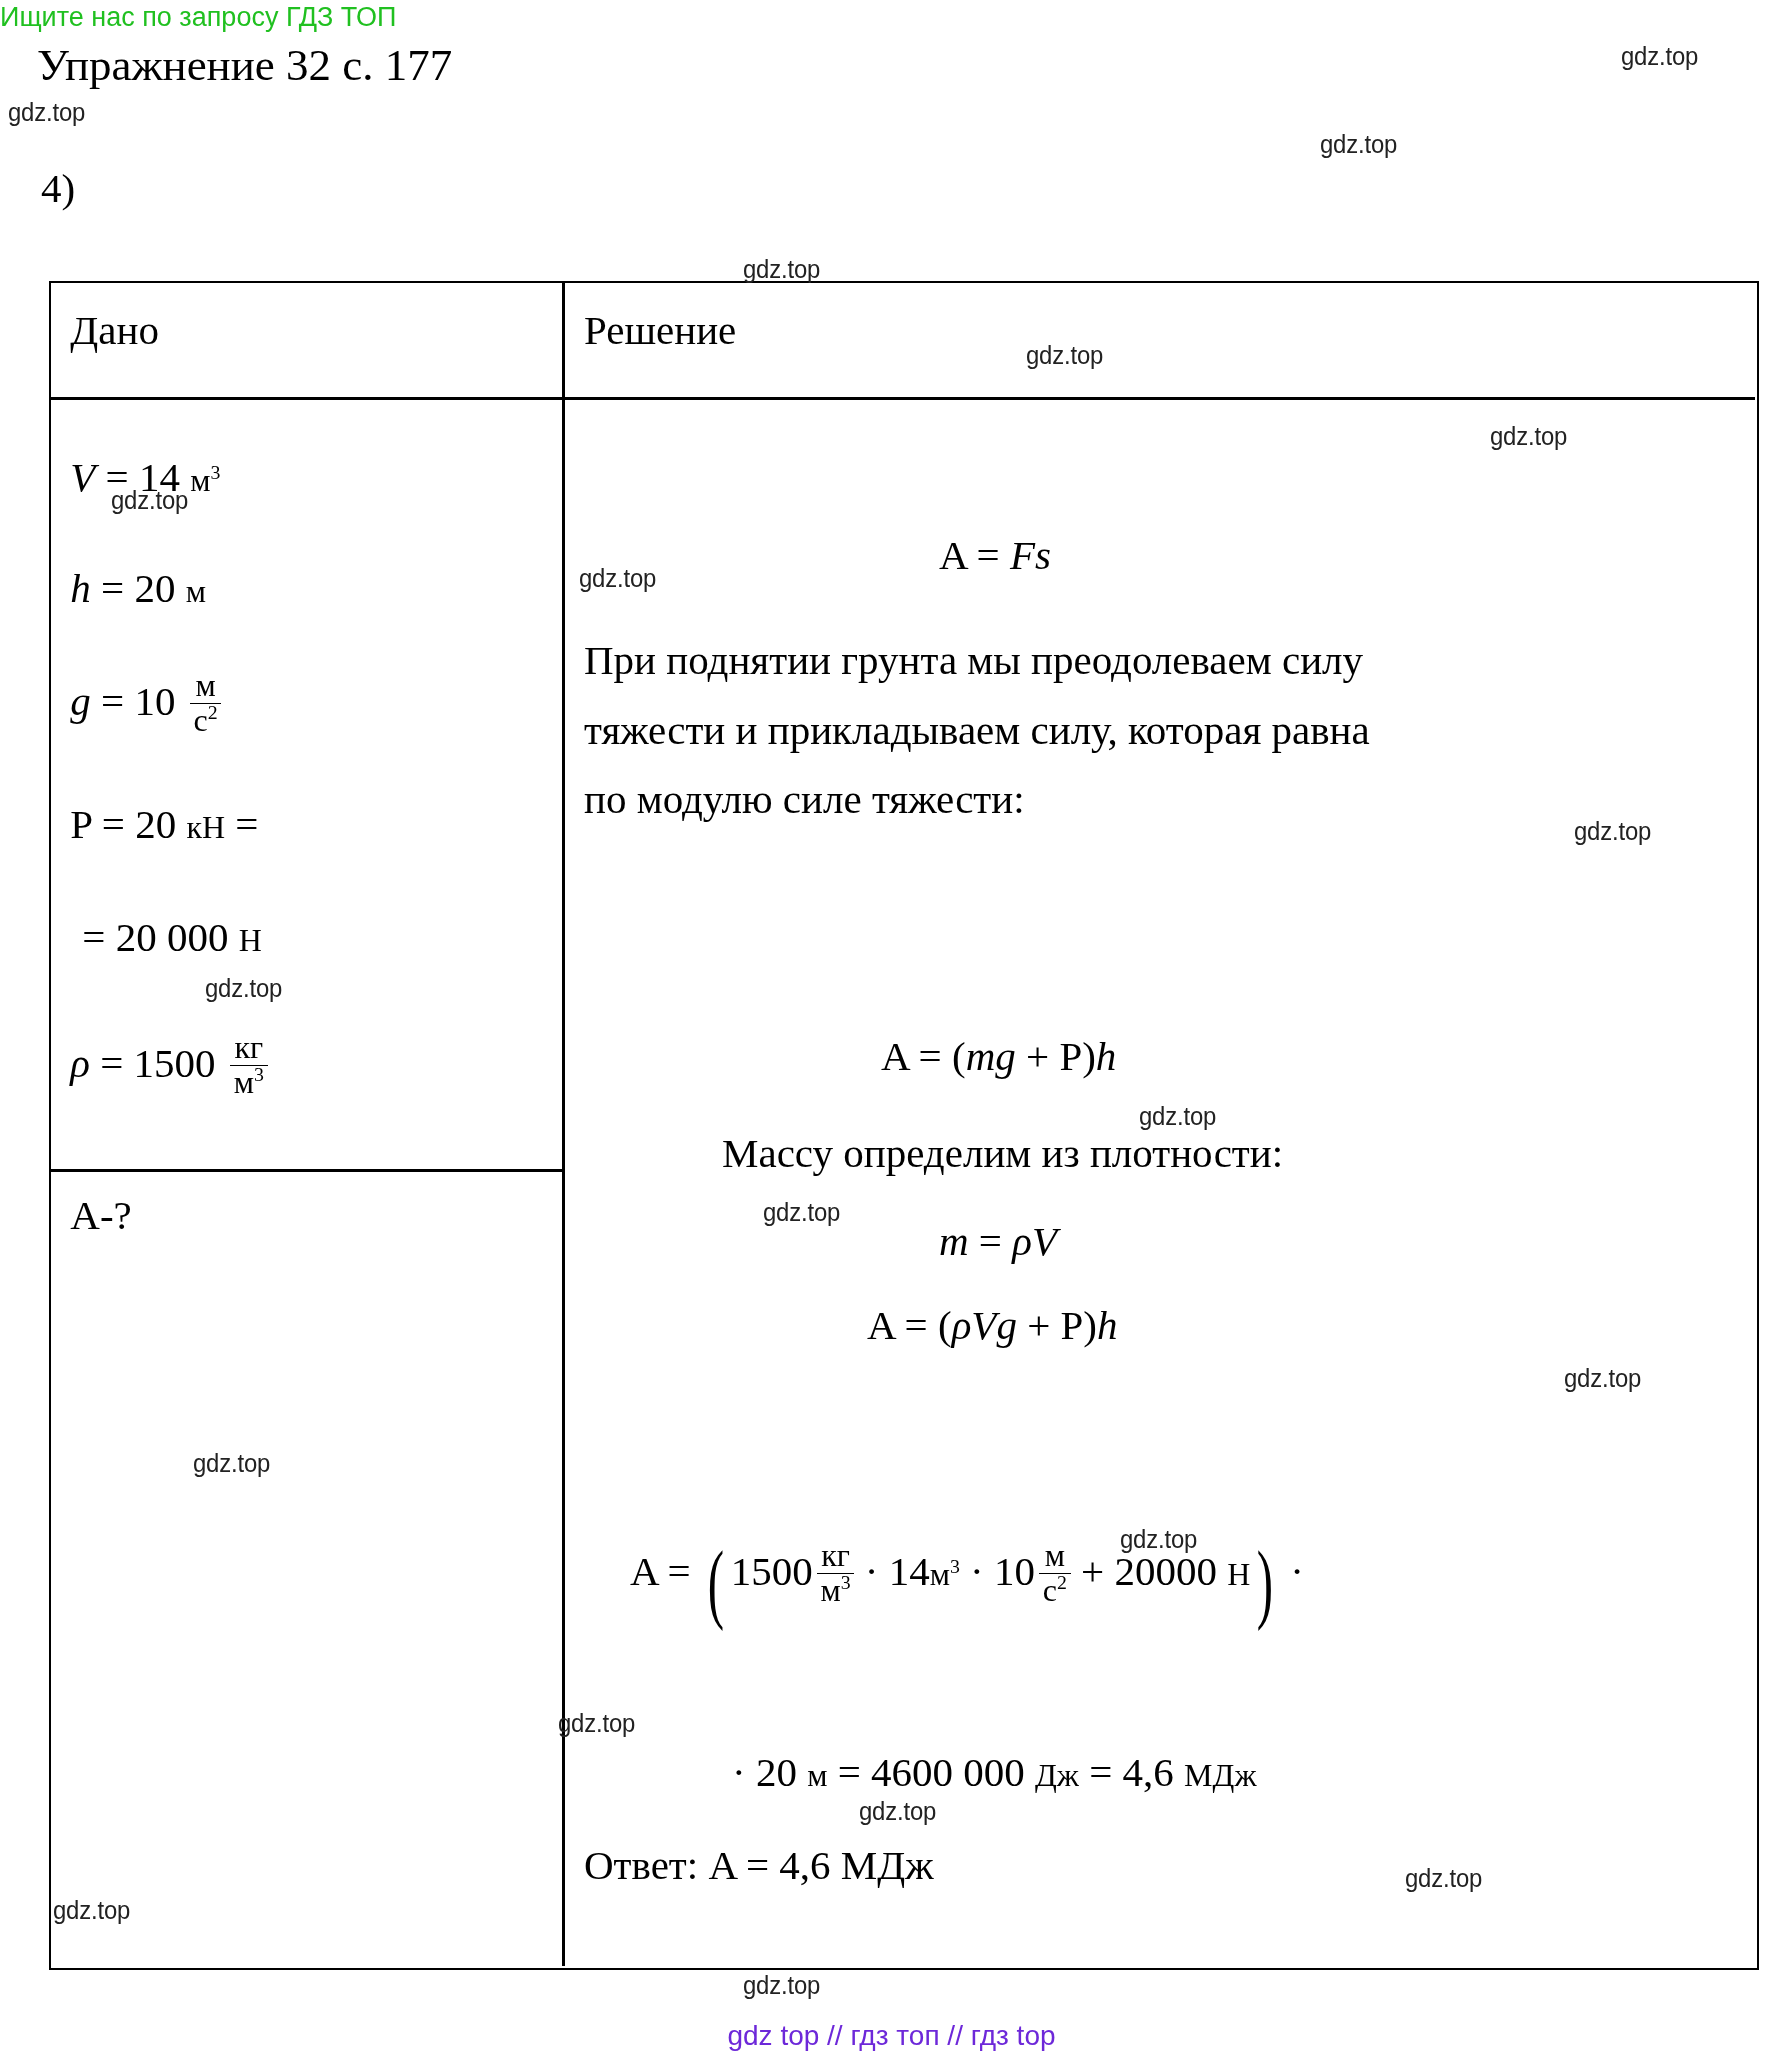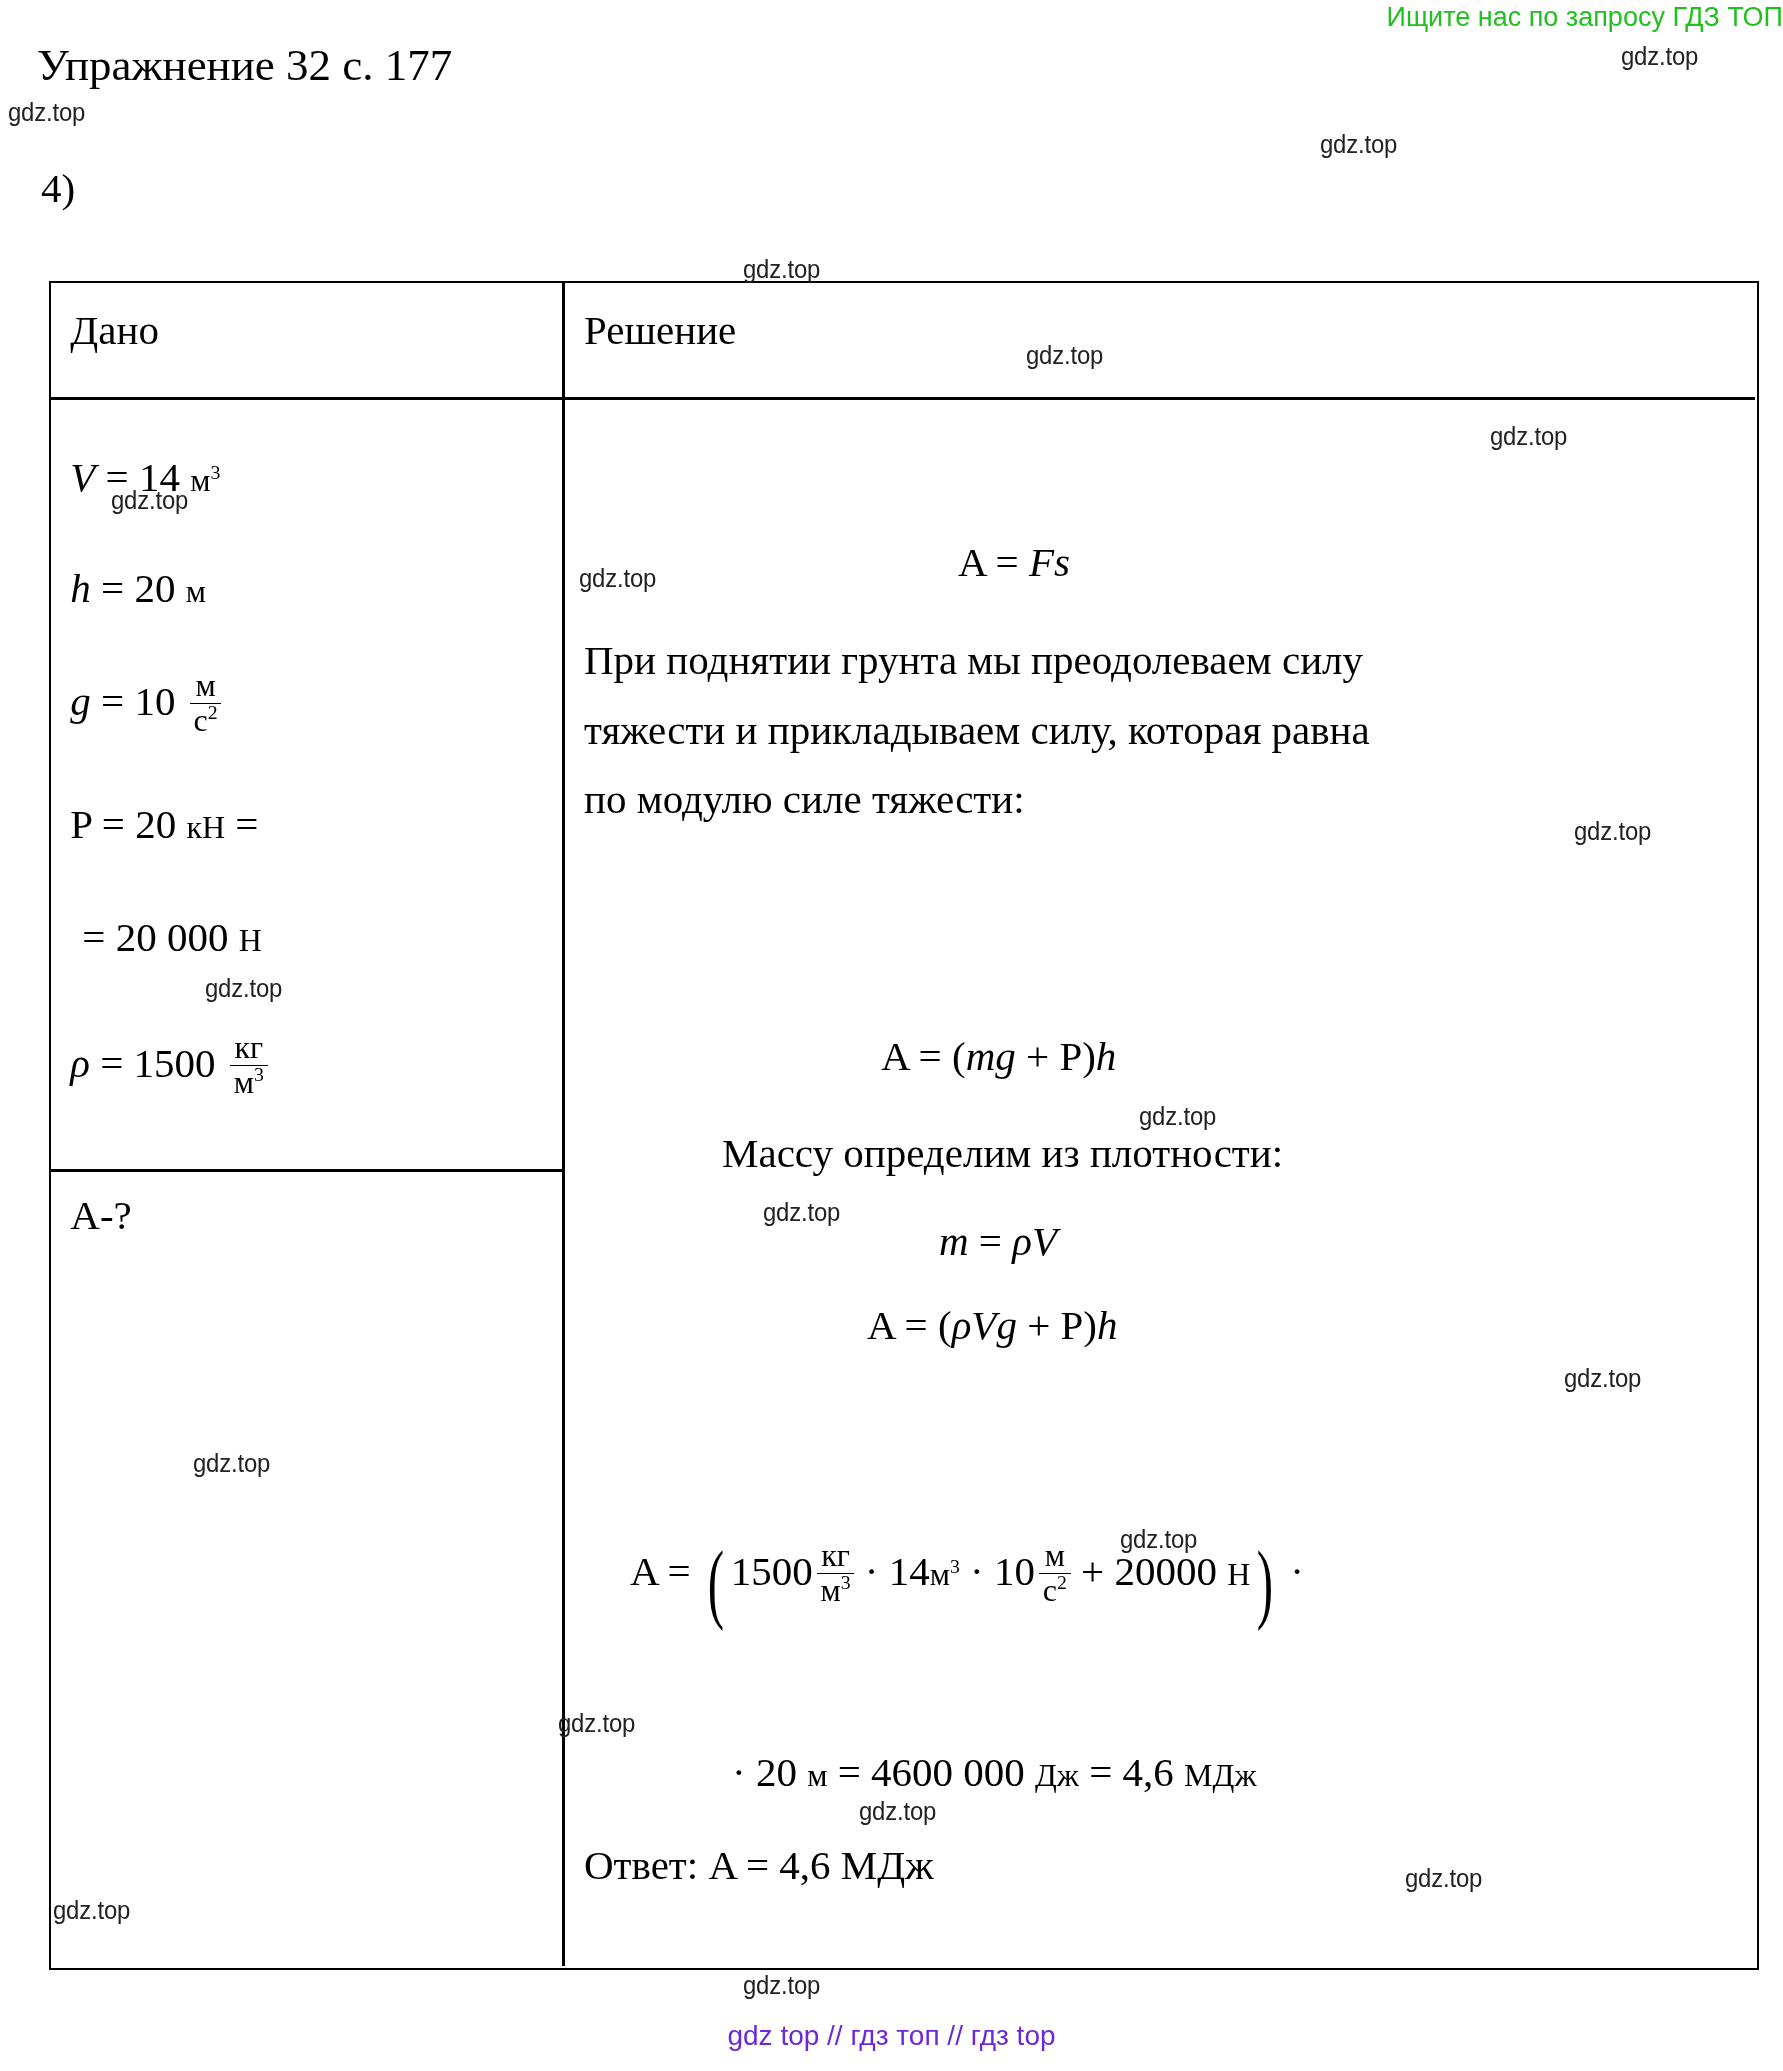--- a/index.html
+++ b/index.html
@@ -27,21 +27,21 @@
     transform-origin: left center;
     letter-spacing: -0.2px;
   }
 
   
   .promo {
     position: absolute;
     top: 1.9px;
     left: 0;
     width: 1783px;
-    text-align: right;
+    text-align: left;
     font-family: "Liberation Sans", "DejaVu Sans", sans-serif;
     font-size: 27px;
     color: #20c020;
     white-space: nowrap;
   }
 
   
   .page-title {
     position: absolute;
     left: 37px;
@@ -223,21 +223,21 @@
     <span>1500</span>
     <span class="frac">
       <span class="num">кг</span>
       <span class="den"><span>м</span><sup class="e">3</sup></span>
     </span>
   </div>
 
   <div class="ask-line">A-?</div>
 
 
-  <div class="sol-eq" style="left:888px; top:259px;margin-left:19px;">
+  <div class="sol-eq" style="left:888px; top:252px;">
     <span>A</span>
     <span>=</span>
     <span class="var">Fs</span>
   </div>
 
   <div class="sol-text" style="left:533px; top:357px;">При поднятии грунта мы преодолеваем силу</div>
   <div class="sol-text" style="left:533px; top:496px;">по модулю силе тяжести:</div>
   <div class="sol-text" style="left:533px; top:427px;">тяжести и прикладываем силу, которая равна</div>
 
 

